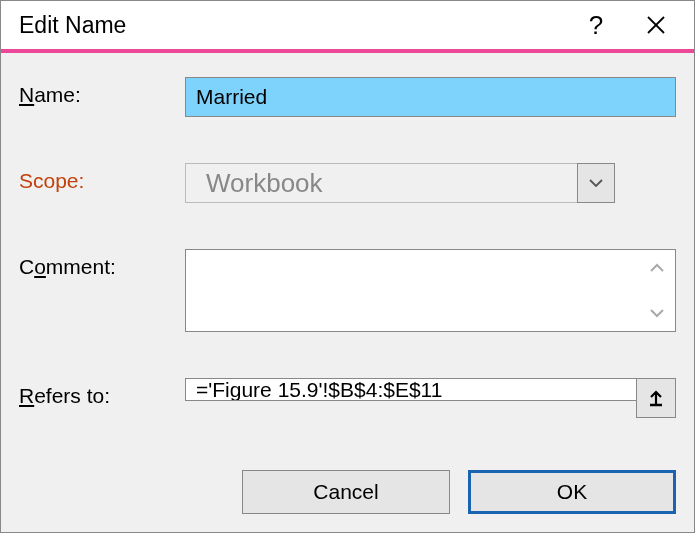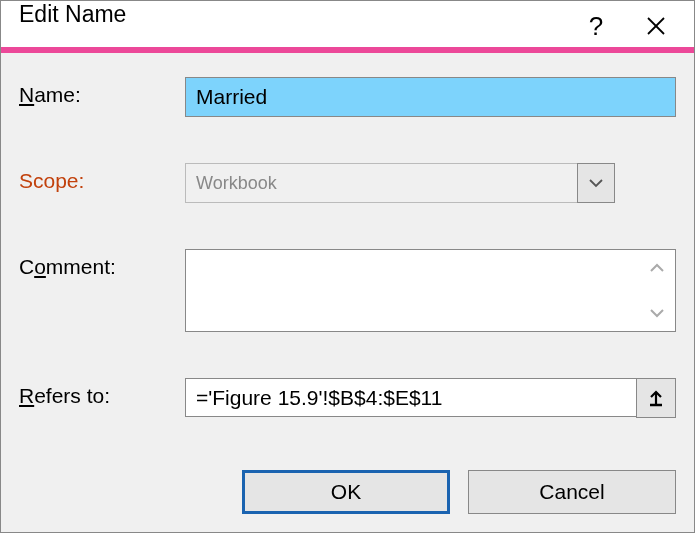--- a/index.html
+++ b/index.html
@@ -15,22 +15,23 @@
       height: 533px;
       background: #f0f0f0;
       border: 1px solid #888;
       display: flex;
       flex-direction: column;
     }
     .titlebar {
       height: 52px;
       background: #fff;
       display: flex;
+      align-items: center;
       padding: 0 8px 0 18px;
-      border-bottom: 6px solid #ec4899;
+      border-bottom: 4px solid #ec4899;
     }
     .titlebar-title {
       font-size: 23px;
       color: #000;
       flex: 1;
     }
     .titlebar-btn {
       width: 60px;
       height: 50px;
       display: flex;
@@ -73,22 +74,22 @@
     .scope-row {
       display: flex;
       width: 100%;
       max-width: 430px;
     }
     .scope-select {
       flex: 1;
       height: 40px;
       border: 1px solid #bbb;
       background: #f0f0f0;
-      font-size: 18px;
-      padding: 4px 10px;
+      font-size: 26px;
+      padding: 4px 20px;
       color: #888;
       display: flex;
       align-items: center;
     }
     .scope-dropdown-btn {
       width: 38px;
       height: 40px;
       border: 1px solid #888;
       background: #e5e5e5;
       display: flex;
@@ -124,21 +125,21 @@
     }
     .scroll-arrow.up { top: 6px; }
     .scroll-arrow.down { bottom: 6px; }
     .scroll-arrow svg { width: 16px; height: 12px; }
     .refers-row {
       display: flex;
       width: 100%;
     }
     .refers-input {
       flex: 1;
-      height: 39px;
+      height: 23px;
       border: 1px solid #888;
       background: #fff;
       font-size: 21px;
       padding: 4px 10px;
       font-family: inherit;
       color: #000;
     }
     .refers-picker-btn {
       width: 40px;
       height: 40px;
@@ -223,18 +224,18 @@
       <div class="refers-picker-btn">
         <svg viewBox="0 0 18 18">
           <line x1="9" y1="15" x2="9" y2="3" stroke="#000" stroke-width="2.2"></line>
           <polyline points="4,8 9,3 14,8" fill="none" stroke="#000" stroke-width="2.2"></polyline>
           <line x1="3" y1="16" x2="15" y2="16" stroke="#000" stroke-width="2.5"></line>
         </svg>
       </div>
     </div>
 
     <div class="button-row">
+      <button class="btn">Cancel</button>
       <button class="btn default">OK</button>
-      <button class="btn">Cancel</button>
     </div>
 
   </div>
 </div>
 
 </body></html>

